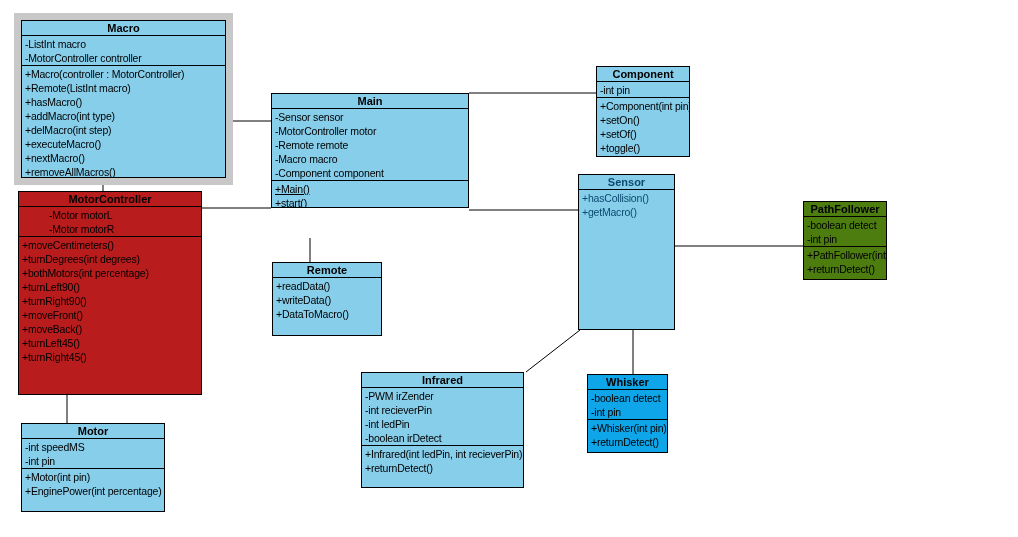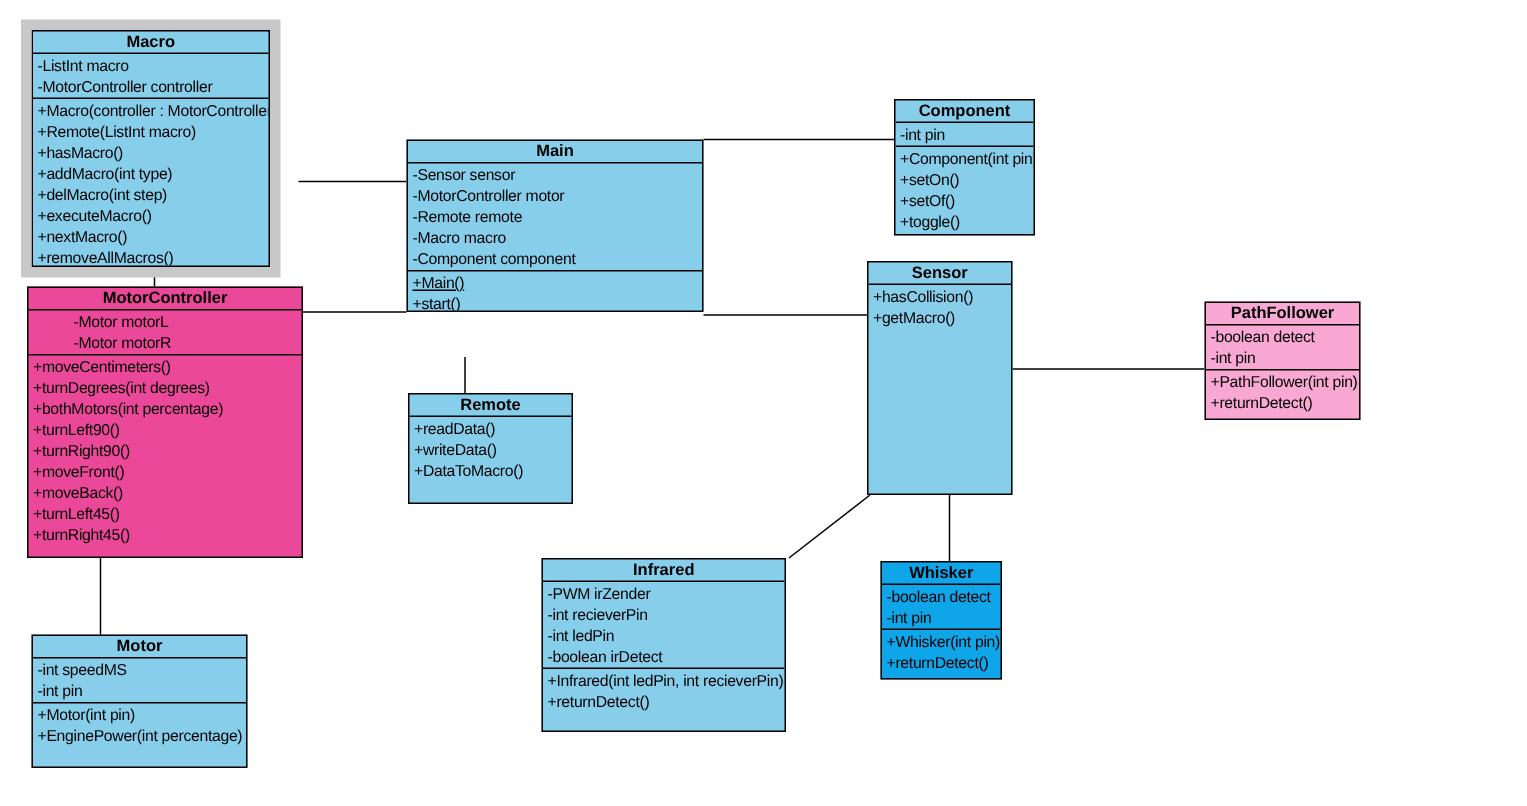--- a/index.html
+++ b/index.html
@@ -73,38 +73,38 @@
       <line x1="202" y1="208" x2="271" y2="208" stroke="#000000" stroke-width="1"></line>
       <line x1="67" y1="372" x2="67" y2="425" stroke="#000000" stroke-width="1"></line>
       <line x1="310" y1="238" x2="310" y2="262" stroke="#000000" stroke-width="1"></line>
       <line x1="469" y1="93" x2="596" y2="93" stroke="#000000" stroke-width="1"></line>
       <line x1="469" y1="210" x2="578" y2="210" stroke="#000000" stroke-width="1"></line>
       <line x1="675" y1="246" x2="803" y2="246" stroke="#000000" stroke-width="1"></line>
       <line x1="580" y1="330" x2="526" y2="372" stroke="#000000" stroke-width="1"></line>
       <line x1="633" y1="330" x2="633" y2="374" stroke="#000000" stroke-width="1"></line>
     </svg>
 
-<div class="uml-class selected" style="left: 21px; top: 20px; width: 159px; height: 158px; background: rgb(135, 206, 235); border-color: rgb(0, 0, 0); color: rgb(0, 0, 0);">
+<div class="uml-class selected" style="left: 21px; top: 20px; width: 205px; height: 158px; background: rgb(135, 206, 235); border-color: rgb(0, 0, 0); color: rgb(0, 0, 0);">
       <div class="uml-title">Macro</div>
       <div class="uml-comp attrs" style="border-top-color: rgb(0, 0, 0);">
         <div class="uml-row">-ListInt macro</div>
         <div class="uml-row">-MotorController controller</div>
       </div>
       <div class="uml-comp methods" style="border-top-color: rgb(0, 0, 0);">
         <div class="uml-row">+Macro(controller : MotorController)</div>
         <div class="uml-row">+Remote(ListInt macro)</div>
         <div class="uml-row">+hasMacro()</div>
         <div class="uml-row">+addMacro(int type)</div>
         <div class="uml-row">+delMacro(int step)</div>
         <div class="uml-row">+executeMacro()</div>
         <div class="uml-row">+nextMacro()</div>
         <div class="uml-row">+removeAllMacros()</div>
       </div>
     </div>
-    <div class="uml-class" style="left: 18px; top: 191px; width: 184px; height: 181px; background: #ec4899; border-color: rgb(0, 0, 0); color: rgb(0, 0, 0);">
+    <div class="uml-class" style="left: 18px; top: 191px; width: 184px; height: 204px; background: #b91c1c; border-color: rgb(0, 0, 0); color: rgb(0, 0, 0);">
       <div class="uml-title">MotorController</div>
       <div class="uml-comp attrs" style="border-top-color: rgb(0, 0, 0); padding-left: 27px;">
         <div class="uml-row">-Motor motorL</div>
         <div class="uml-row">-Motor motorR</div>
       </div>
       <div class="uml-comp methods" style="border-top-color: rgb(0, 0, 0);">
         <div class="uml-row">+moveCentimeters()</div>
         <div class="uml-row">+turnDegrees(int degrees)</div>
         <div class="uml-row">+bothMotors(int percentage)</div>
         <div class="uml-row">+turnLeft90()</div>
@@ -153,28 +153,28 @@
       <div class="uml-comp attrs" style="border-top-color: rgb(0, 0, 0);">
         <div class="uml-row">-int pin</div>
       </div>
       <div class="uml-comp methods" style="border-top-color: rgb(0, 0, 0);">
         <div class="uml-row">+Component(int pin)</div>
         <div class="uml-row">+setOn()</div>
         <div class="uml-row">+setOf()</div>
         <div class="uml-row">+toggle()</div>
       </div>
     </div>
-    <div class="uml-class" style="left: 578px; top: 174px; width: 97px; height: 156px; background: rgb(135, 206, 235); border-color: rgb(0, 0, 0); color: #000000;">
+    <div class="uml-class" style="left: 578px; top: 174px; width: 97px; height: 156px; background: rgb(135, 206, 235); border-color: rgb(0, 0, 0); color: #0c4a6e;">
       <div class="uml-title">Sensor</div>
       <div class="uml-comp methods" style="border-top-color: rgb(0, 0, 0);">
         <div class="uml-row">+hasCollision()</div>
         <div class="uml-row">+getMacro()</div>
       </div>
     </div>
-    <div class="uml-class" style="left: 803px; top: 201px; width: 104px; height: 79px; background: #f9a8d4; border-color: rgb(0, 0, 0); color: rgb(0, 0, 0);">
+    <div class="uml-class" style="left: 803px; top: 201px; width: 84px; height: 79px; background: #4d7c0f; border-color: rgb(0, 0, 0); color: rgb(0, 0, 0);">
       <div class="uml-title">PathFollower</div>
       <div class="uml-comp attrs" style="border-top-color: rgb(0, 0, 0);">
         <div class="uml-row">-boolean detect</div>
         <div class="uml-row">-int pin</div>
       </div>
       <div class="uml-comp methods" style="border-top-color: rgb(0, 0, 0);">
         <div class="uml-row">+PathFollower(int pin)</div>
         <div class="uml-row">+returnDetect()</div>
       </div>
     </div>

